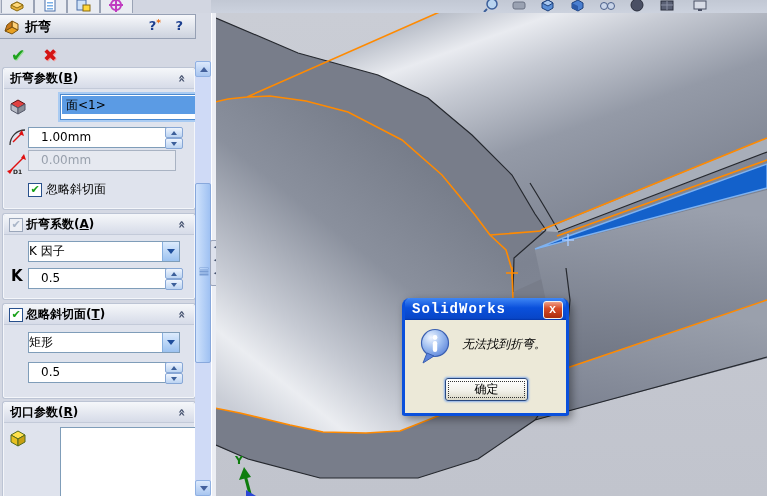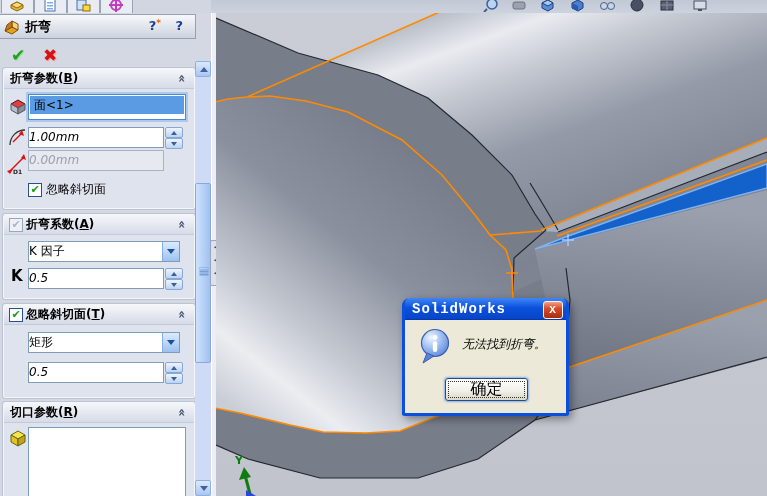--- a/index.html
+++ b/index.html
@@ -32,37 +32,37 @@
   .grp-hdr{position:relative;height:19px;background:linear-gradient(#f4f6f9,#d6dbe8);
            border-bottom:1px solid #c3cad9;font-weight:bold;line-height:19px;padding-left:6px;
            border-radius:2px 2px 0 0;}
   .grp-hdr.withcb{padding-left:22px;}
   .chev{position:absolute;right:8px;top:0;color:#44516e;font-weight:bold;font-size:13px;
         transform:rotate(90deg);cursor:pointer;}
   .cb{position:absolute;width:12px;height:12px;background:#fff;border:1px solid #28508c;
       font-size:11px;line-height:12px;text-align:center;color:#18a018;font-weight:bold;cursor:pointer;}
   .cb.pale{border-color:#9aa6ba;background:#eef0f5;color:#aab6c8;}
   .inp{position:absolute;height:19px;background:#fff;border:1px solid #7f9db9;
-       line-height:19px;padding-left:0;font-style:italic;}
+       line-height:19px;padding-left:12px;}
   .inp.dis{background:#e6e9f0;color:#98a0ac;border-color:#a9b3c3;}
   .spin{position:absolute;width:18px;height:21px;}
   .spin div{position:absolute;left:0;width:16px;height:9px;border:1px solid #87a7d6;border-radius:2px;
             background:linear-gradient(#eef4fd,#bcd4f2);cursor:pointer;}
   .spin div:after{content:"";position:absolute;left:5px;border-left:3px solid transparent;
                   border-right:3px solid transparent;}
   .spin .up{top:0}.spin .dn{top:11px}
   .spin .up:after{top:3px;border-bottom:4px solid #3c5f9a;}
   .spin .dn:after{top:3px;border-top:4px solid #3c5f9a;}
   .cmb{position:absolute;height:19px;background:#fff;border:1px solid #7f9db9;line-height:19px;
        cursor:pointer;}
   .cmb .arr{position:absolute;right:0;top:0;width:16px;height:19px;border-left:1px solid #86aede;
             background:linear-gradient(#dcebfd,#9cc2f0);}
   .cmb .arr:after{content:"";position:absolute;left:4px;top:7px;border-left:4px solid transparent;
                   border-right:4px solid transparent;border-top:5px solid #1f4e9c;}
-  .lsel{position:absolute;background:#fff;border:1px solid #4d8ad0;box-shadow:0 0 0 2px #a9cbf2;}
+  .lsel{position:absolute;background:#fff;border:1px solid #4d8ad0;box-shadow:0 0 0 2px #a9cbf2;margin-left:32px;}
   .lsel .row{margin:1px;height:18px;background:#5b9be4;line-height:18px;padding-left:4px;}
   .rowicon{position:absolute;}
   
   #sbar{position:absolute;left:195px;top:48px;width:16px;bottom:0;background:#cfdaf6;}
   .sbtn{position:absolute;left:0;width:16px;height:16px;background:linear-gradient(#dce9fc,#a9c6f0);
         border:1px solid #8fb0e2;border-radius:2px;box-sizing:border-box;cursor:pointer;}
   .sbtn:after{content:"";position:absolute;left:4px;border-left:4px solid transparent;border-right:4px solid transparent;}
   #sup{top:0}#sup:after{top:5px;border-bottom:5px solid #44619c;}
   #sdn{bottom:0}#sdn:after{top:5px;border-top:5px solid #44619c;}
   #sthumb{position:absolute;left:0;top:122px;width:16px;height:180px;border:1px solid #88a8dc;
@@ -82,21 +82,21 @@
   #dlgtitle{height:22px;border-radius:5px 5px 0 0;position:relative;
             background:linear-gradient(#3f86f4,#0a50dc 45%,#0846c8 92%,#0334a8);
             color:#fff;font-family:Liberation Mono, monospace;
             font-weight:bold;font-size:14px;line-height:22px;padding-left:7px;letter-spacing:1px;}
   #dlgclose{position:absolute;right:3px;top:3px;width:18px;height:16px;border:1px solid #f2f2f2;
             border-radius:3px;background:linear-gradient(#f0a088,#d84b28 40%,#aa2d0e);
             color:#fff;font-weight:bold;font-size:11px;line-height:16px;text-align:center;cursor:pointer;}
   #dlgmsg{position:absolute;left:57px;top:38px;font-size:12px;font-style:italic;}
   #dlgok{position:absolute;left:40px;top:80px;width:81px;height:21px;
          background:linear-gradient(#ffffff,#f2f1ea 55%,#dad7c6);border:1px solid #2a4a80;
-         border-radius:3px;box-shadow:0 0 2px 1px #8ab0ea;font-size:16px;text-align:center;
+         border-radius:3px;box-shadow:0 0 2px 1px #8ab0ea;font-size:12px;text-align:center;
          line-height:20px;outline:1px dotted #333;outline-offset:-4px;cursor:pointer;}
   svg{display:block;}
 </style>
 </head>
 <body>
 
 <div id="app">
 
   <div id="tabsstrip">
     <div class="pmtab" style="left:1px">

